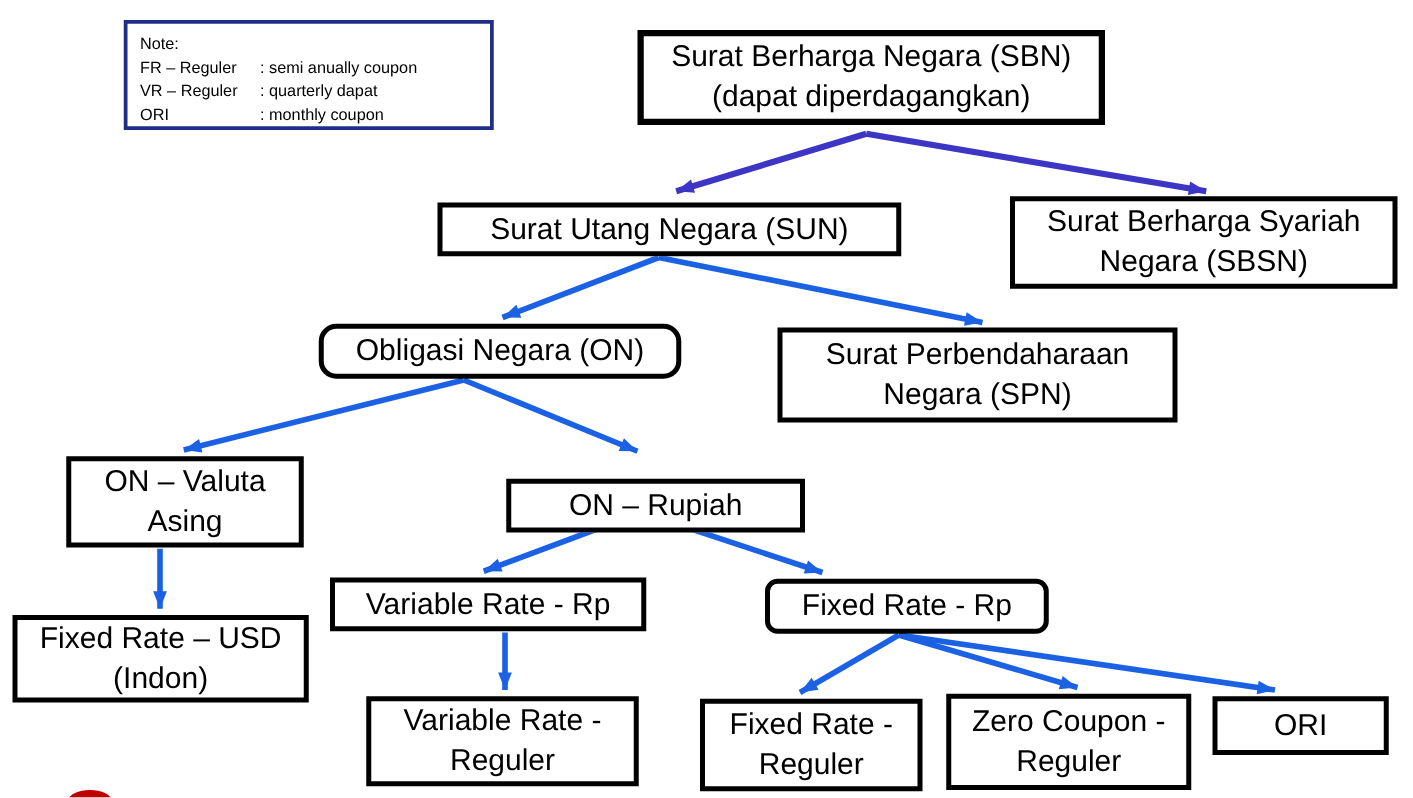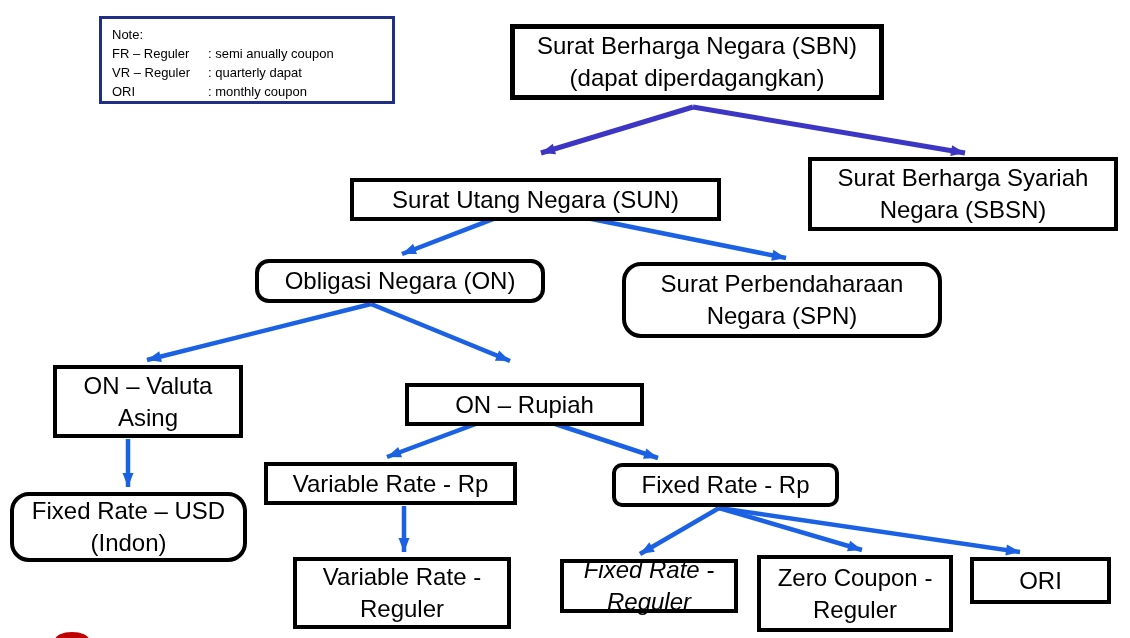--- a/index.html
+++ b/index.html
@@ -14,25 +14,25 @@
     text-align:center;font-size:24px;color:#000;line-height:1.32;
     white-space:pre-line;
   }
   #n-sbn      {left:510px;top:24px; width:374px;height:76px;border-width:5px;}
   #n-sun      {left:350px;top:162px;width:371px;height:43px;}
   #n-sbsn     {left:808px;top:157px;width:310px;height:74px;}
   #n-on       {left:255px;top:259px;width:290px;height:44px;}
   #n-spn      {left:622px;top:262px;width:320px;height:76px;}
   #n-on-valuta{left:53px; top:365px;width:190px;height:73px;}
   #n-on-rupiah{left:405px;top:366px;width:239px;height:43px;}
-  #n-fixed-usd{left:10px; top:492px;width:237px;height:70px;border-radius:19px;}
+  #n-fixed-usd{left:10px; top:492px;width:237px;height:70px;}
   #n-var-rp   {left:264px;top:462px;width:253px;height:43px;}
   #n-fixed-rp {left:612px;top:463px;width:227px;height:44px;}
   #n-var-reg  {left:293px;top:557px;width:218px;height:72px;}
-  #n-fixed-reg{left:560px;top:559px;width:178px;height:54px;font-style:italic;}
+  #n-fixed-reg{left:560px;top:559px;width:178px;height:74px;}
   #n-zero-reg {left:757px;top:555px;width:196px;height:77px;}
   #n-ori      {left:970px;top:557px;width:141px;height:47px;}
 
   .note-box{
     position:absolute;left:68px;top:16px;width:296px;height:88px;z-index:2;
     border:3px solid #1F2E87;box-sizing:border-box;background:#fff;
     padding:7px 10px;font-size:13px;color:#000;line-height:1.45;
   }
   .note-row{display:flex;}
   .note-term{width:96px;flex:0 0 96px;}
@@ -86,25 +86,25 @@
       <span>: quarterly dapat</span>
     </div>
     <div class="note-row">
       <span class="note-term">ORI</span>
       <span>: monthly coupon</span>
     </div>
   </div>
 
   <div class="node" id="n-sbn" style="border-color: rgb(0, 0, 0);">Surat Berharga Negara (SBN)
 (dapat diperdagangkan)</div>
-  <div class="node" id="n-sun" style="border-color: rgb(0, 0, 0); margin-top: 16px;">Surat Utang Negara (SUN)</div>
+  <div class="node" id="n-sun" style="border-color: rgb(0, 0, 0);">Surat Utang Negara (SUN)</div>
   <div class="node" id="n-sbsn" style="border-color: rgb(0, 0, 0);">Surat Berharga Syariah
 Negara (SBSN)</div>
   <div class="node" id="n-on" style="border-color: rgb(0, 0, 0); border-radius: 14px;">Obligasi Negara (ON)</div>
-  <div class="node" id="n-spn" style="border-color: rgb(0, 0, 0); border-radius: 19px;">Surat Perbendaharaan
+  <div class="node" id="n-spn" style="border-color: rgb(0, 0, 0);">Surat Perbendaharaan
 Negara (SPN)</div>
   <div class="node" id="n-on-valuta" style="border-color: rgb(0, 0, 0);">ON – Valuta
 Asing</div>
   <div class="node" id="n-on-rupiah" style="border-color: rgb(0, 0, 0); margin-top: 17px;">ON – Rupiah</div>
   <div class="node" id="n-fixed-usd" style="border-color: rgb(0, 0, 0);">Fixed Rate – USD
 (Indon)</div>
   <div class="node" id="n-var-rp" style="border-color: rgb(0, 0, 0);">Variable Rate - Rp</div>
   <div class="node" id="n-fixed-rp" style="border-color: rgb(0, 0, 0); border-radius: 10px;">Fixed Rate - Rp</div>
   <div class="node" id="n-var-reg" style="border-color: rgb(0, 0, 0);">Variable Rate -
 Reguler</div>

